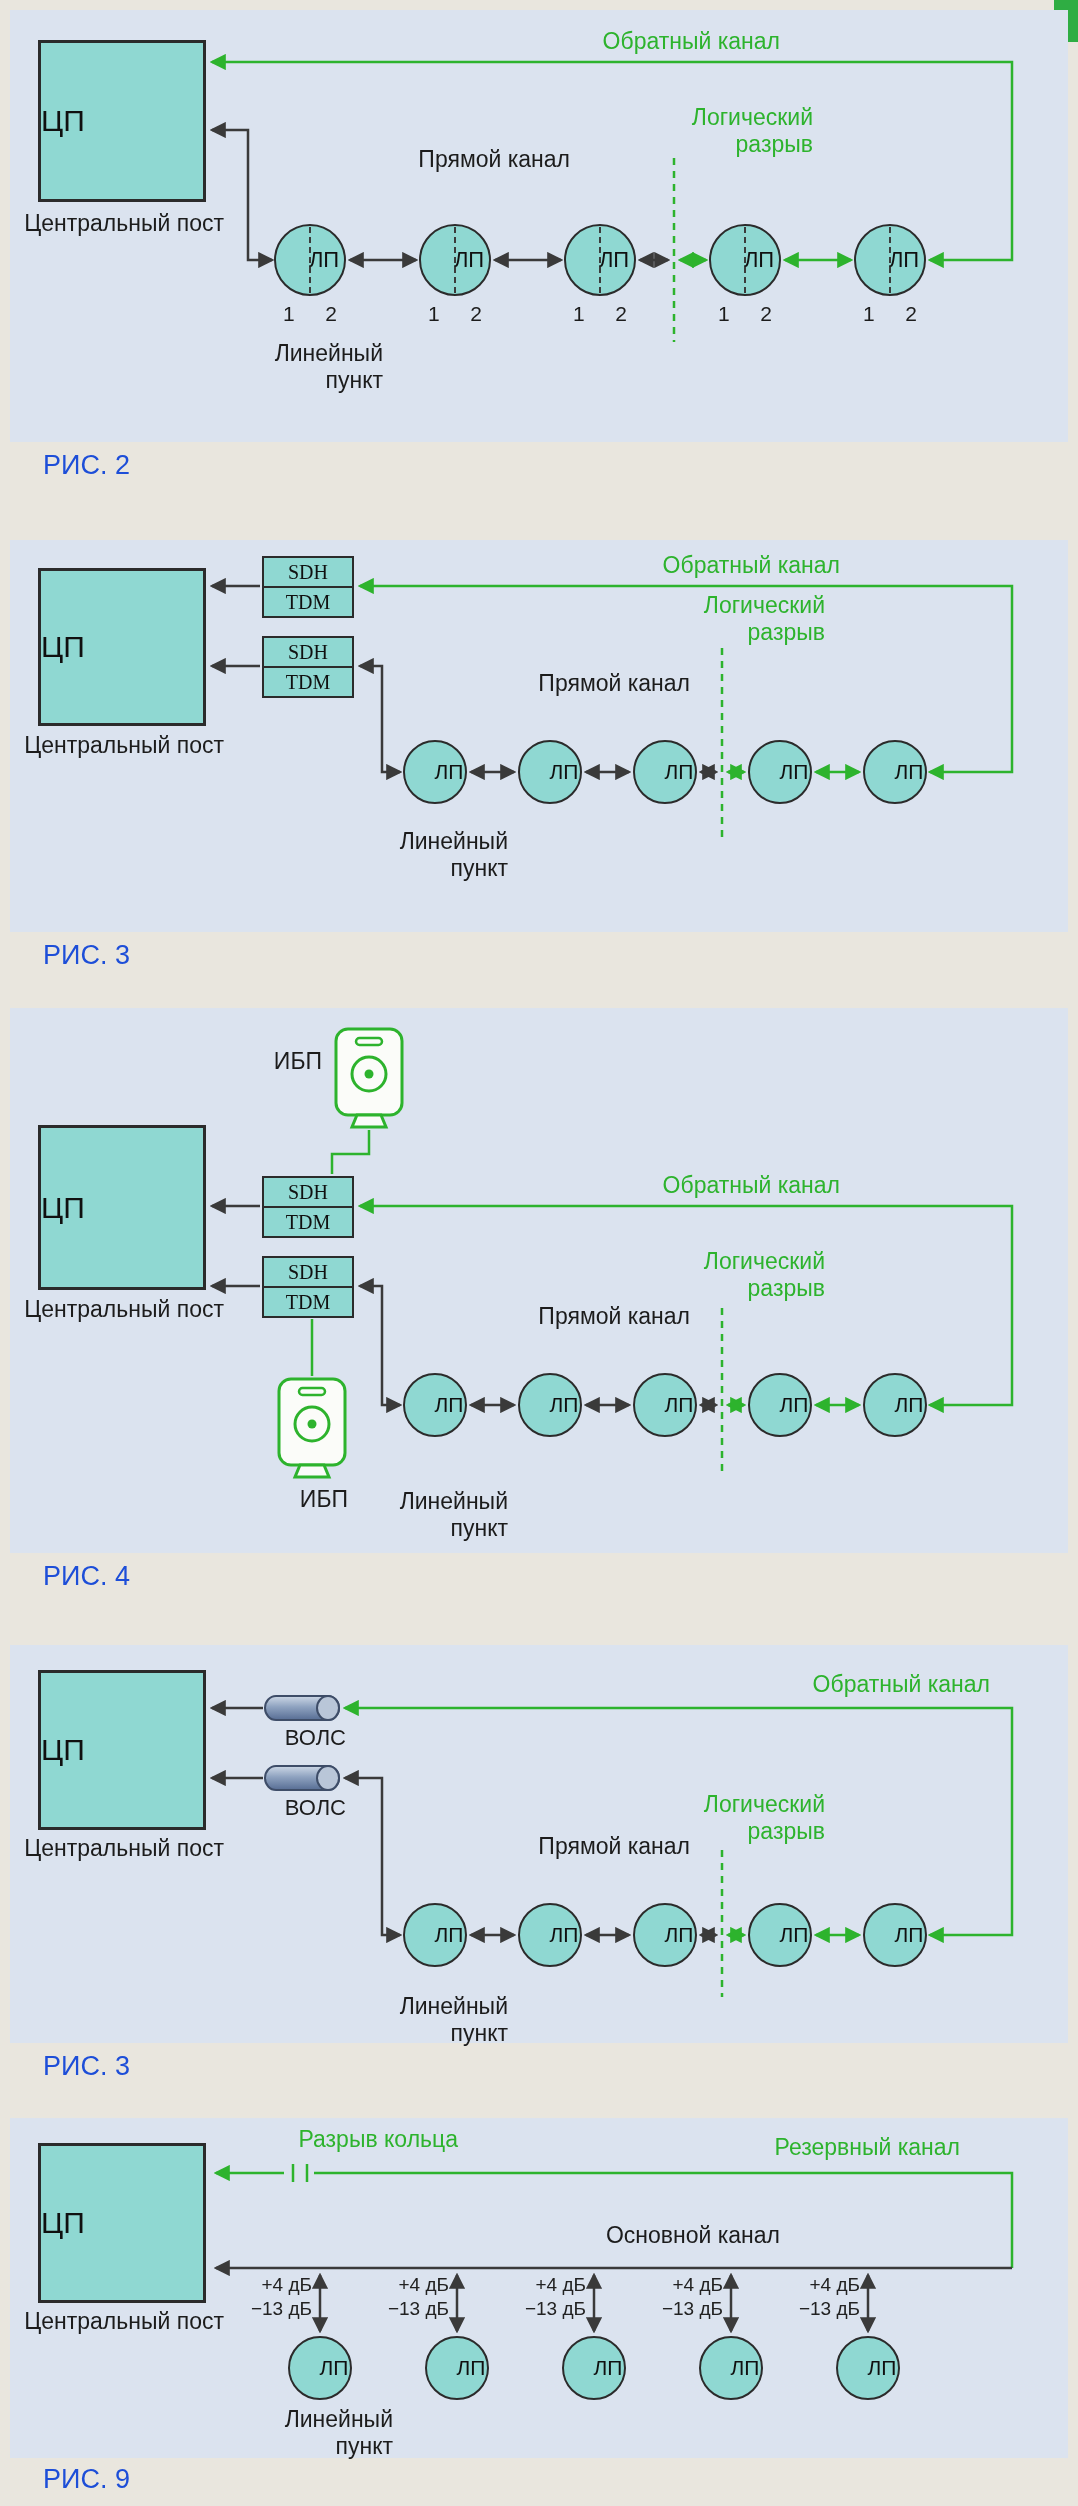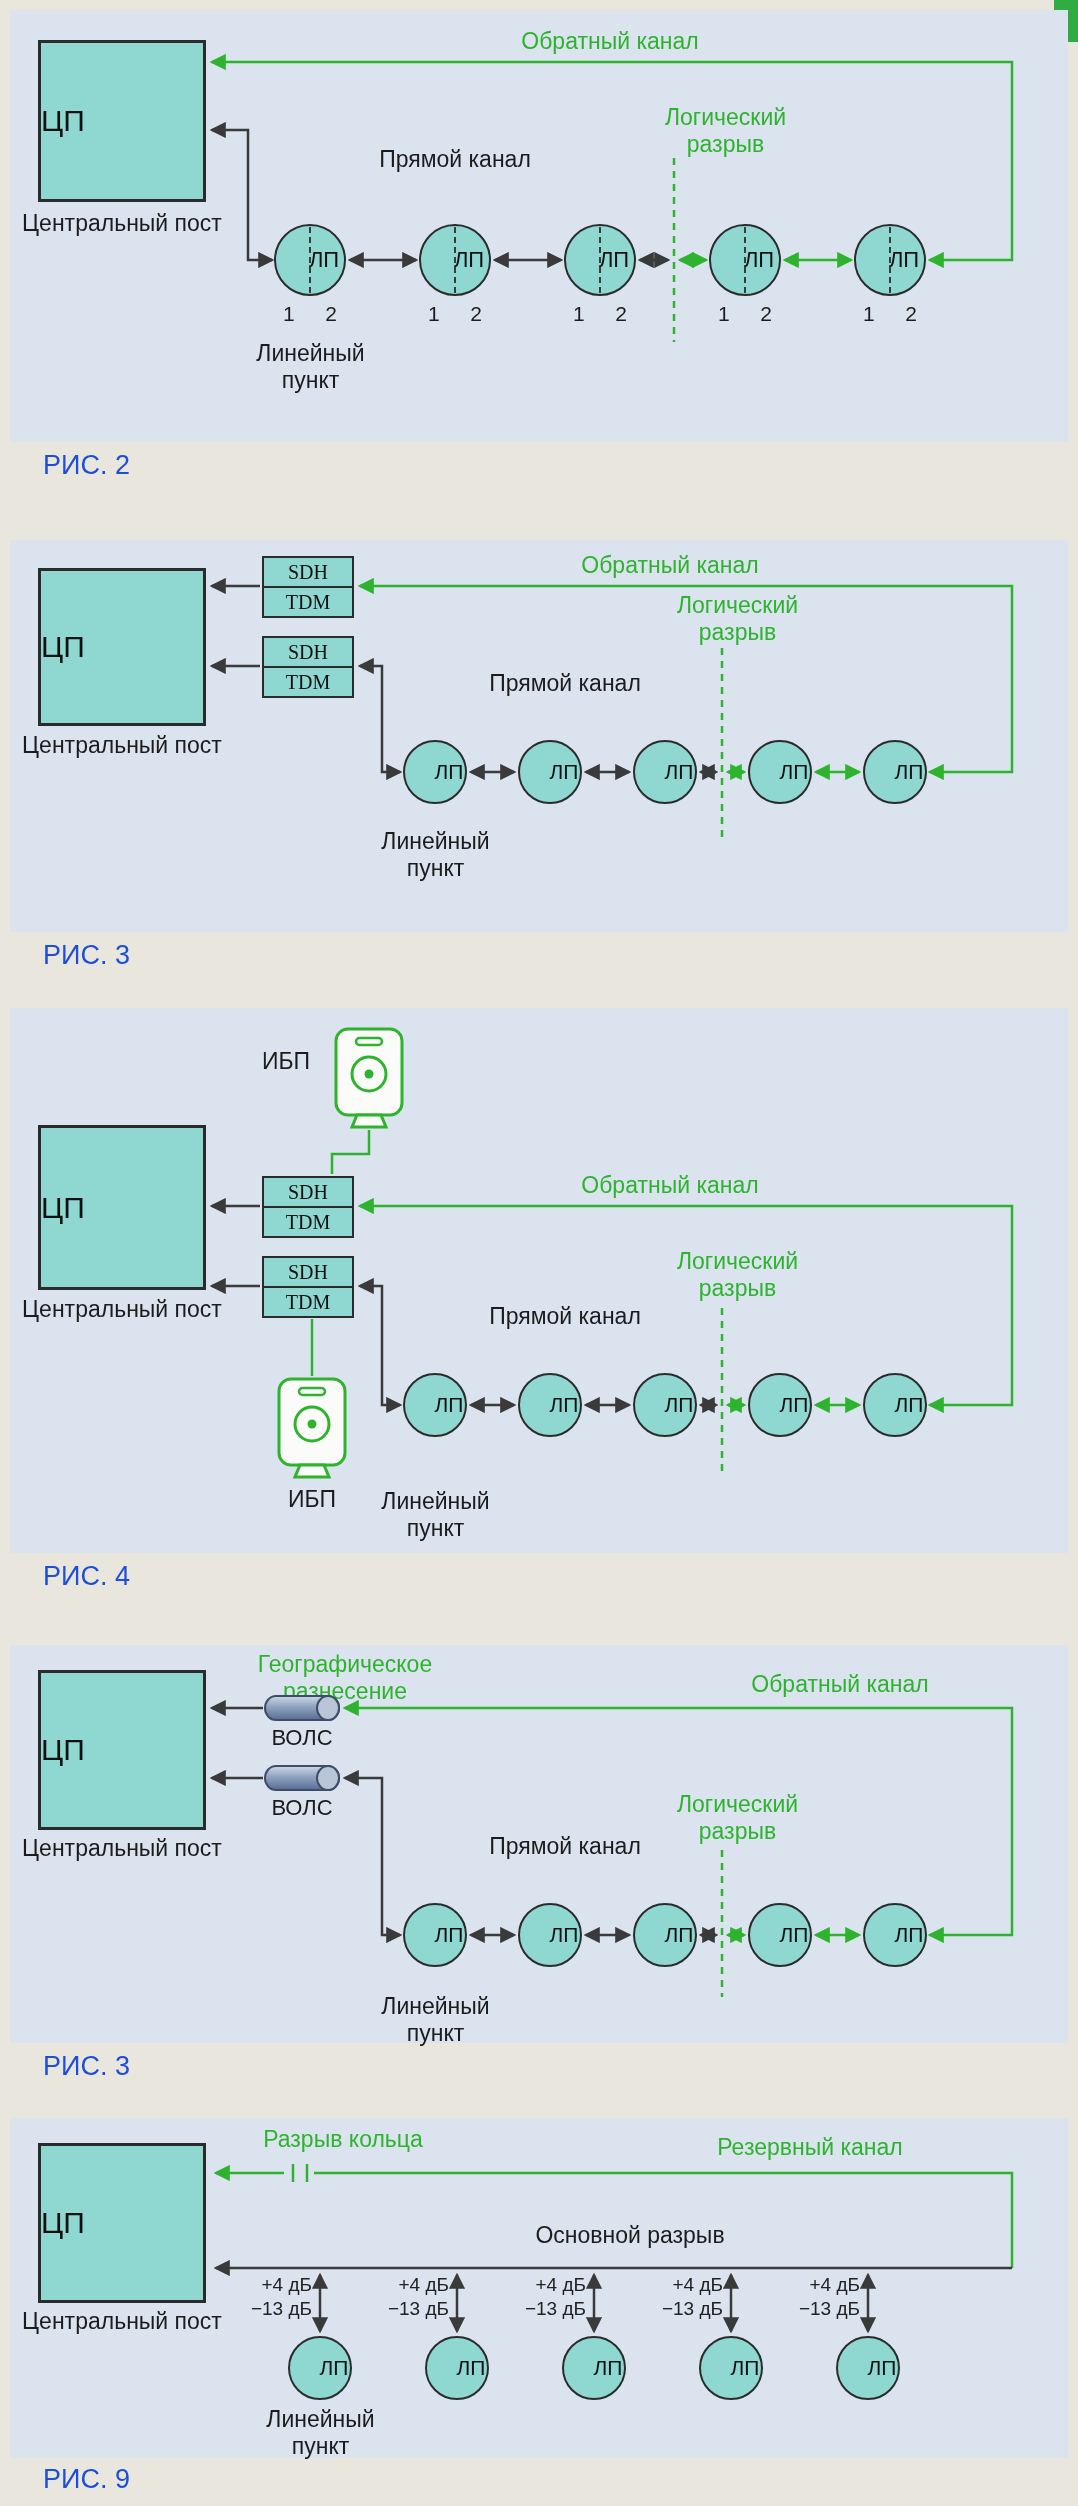--- a/index.html
+++ b/index.html
@@ -14,21 +14,21 @@
   body{
     height:2506px;position:relative;background:var(--page);
     font-family:"Liberation Sans", sans-serif;color:#1c1c1c;overflow:hidden;
   }
   .panel{position:absolute;left:10px;width:1058px;background:var(--panel);}
   svg.wires{position:absolute;left:0;top:0;}
   .cp-box{
     position:absolute;background:var(--node);border:3px solid #2b2b2b;
     display:flex;align-items:center;justify-content:flex-start;font-size:30px;color:#101010;
   }
-  .lbl{position:absolute;text-align:center;font-size:23px;line-height:1.16;color:#1c1c1c;}
+  .lbl{position:absolute;text-align:right;font-size:23px;line-height:1.16;color:#1c1c1c;}
   .green{color:var(--green);}
   .node{
     position:absolute;border-radius:50%;background:var(--node);border:2.5px solid #2b2b2b;
     display:flex;align-items:center;justify-content:center;font-size:22px;color:#101010;
   }
   .node.d72{width:72px;height:72px;}
   .node.d64{width:64px;height:64px;font-size:21px;}
   .node .dash{position:absolute;left:50%;top:1px;bottom:1px;width:0;border-left:2px dashed #3b3b3b;margin-left:-1px;}
   .node span{position:relative;margin-left:28px;}
   .ports{position:absolute;width:72px;display:flex;justify-content:space-between;padding:0 9px;font-size:21px;color:#1c1c1c;}
@@ -276,21 +276,20 @@
     <path d="M691 290 L706 290" fill="none" stroke="#3a3a3a" stroke-width="2.5" marker-start="url(#ad5)" marker-end="url(#ad5)"></path>
     <path d="M718 290 L734 290" fill="none" stroke="#2db32d" stroke-width="2.5" marker-start="url(#ag5)" marker-end="url(#ag5)"></path>
     <path d="M806 290 L849 290" fill="none" stroke="#2db32d" stroke-width="2.5" marker-start="url(#ag5)" marker-end="url(#ag5)"></path>
     <line x1="712" y1="205" x2="712" y2="352" stroke="#2db32d" stroke-width="2.5" stroke-dasharray="7 6"></line>
   </svg>
 
   <div class="cp-box" style="left:28px;top:25px;width:168px;height:160px">
       <span>ЦП</span>
     </div>
   <div class="lbl" style="left:10px;top:190px;width:204px">Центральный пост</div>
-  <div class="lbl green" style="left:185px;top:6px;width:300px">Географическое разнесение</div>
 
   <svg class="cyl" width="78" height="28" viewBox="0 0 78 28" style="left:253px;top:49px">
     <defs>
         <linearGradient id="gradc1" x1="0" y1="0" x2="0" y2="1">
           <stop offset="0" stop-color="#cdd8e6"></stop>
           <stop offset="0.45" stop-color="#8fa3c0"></stop>
           <stop offset="1" stop-color="#576d94"></stop>
         </linearGradient>
       </defs>
     <path d="M13 2 H65 A11 12 0 0 1 65 26 H13 A11 12 0 0 1 13 2 Z" fill="url(#gradc1)" stroke="#3e4d68" stroke-width="2"></path>
@@ -356,21 +355,21 @@
     <path d="M721 157 L721 213" fill="none" stroke="#3a3a3a" stroke-width="2.5" marker-start="url(#ad6)" marker-end="url(#ad6)"></path>
     <path d="M858 157 L858 213" fill="none" stroke="#3a3a3a" stroke-width="2.5" marker-start="url(#ad6)" marker-end="url(#ad6)"></path>
   </svg>
 
   <div class="cp-box" style="left:28px;top:25px;width:168px;height:160px">
       <span>ЦП</span>
     </div>
   <div class="lbl" style="left:10px;top:190px;width:204px">Центральный пост</div>
   <div class="lbl green" style="left:218px;top:8px;width:230px">Разрыв кольца</div>
   <div class="lbl green" style="left:650px;top:16px;width:300px">Резервный канал</div>
-  <div class="lbl" style="left:470px;top:104px;width:300px">Основной разрыв</div>
+  <div class="lbl" style="left:470px;top:104px;width:300px">Основной канал</div>
 
   <div class="db" style="left:224px;top:155px;width:78px">
       <span>+4 дБ</span>
       <span>−13 дБ</span>
     </div>
   <div class="db" style="left:361px;top:155px;width:78px">
       <span>+4 дБ</span>
       <span>−13 дБ</span>
     </div>
   <div class="db" style="left:498px;top:155px;width:78px">

